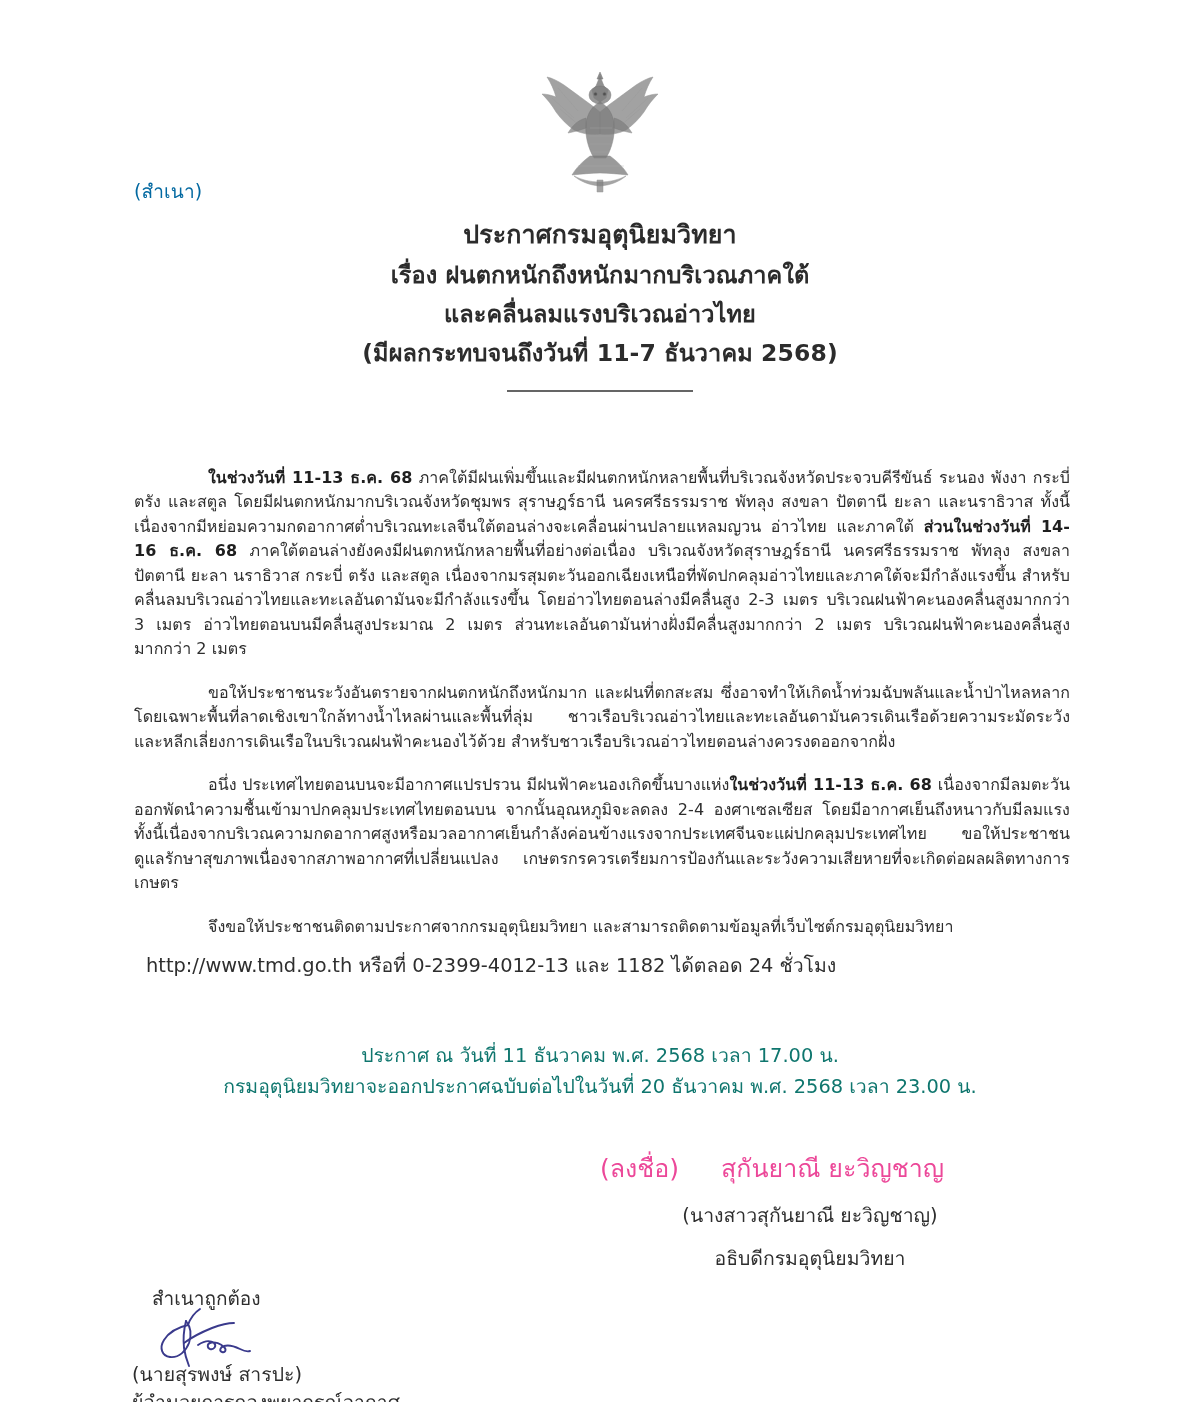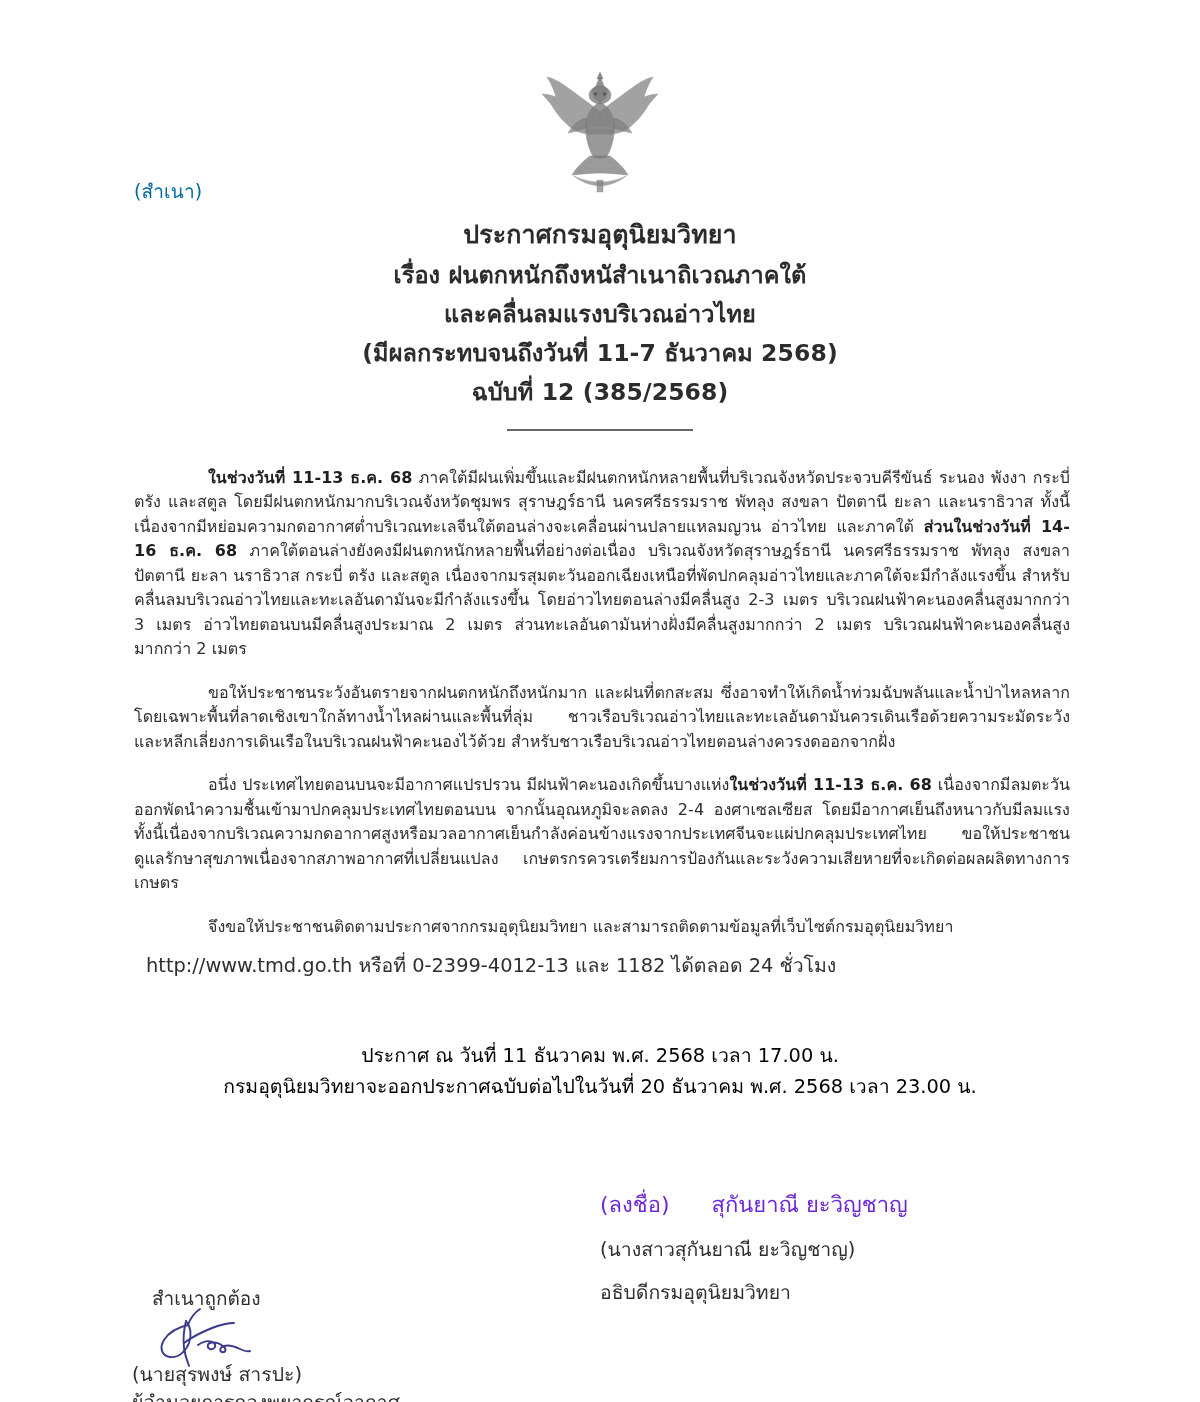--- a/index.html
+++ b/index.html
@@ -108,41 +108,40 @@
   .issued {
     position: absolute;
     left: 0;
     right: 0;
     top: 1040px;
     text-align: center;
   }
   .issued div {
     font-size: 19.4px;
     line-height: 1.62;
-    color: #000000;
+    color: #0f766e;
   }
 
   
   .sig-block {
     position: absolute;
     left: 600px;
     top: 1148px;
     width: 420px;
     text-align: left;
   }
   .sig-line1 {
-    font-size: 22px;
-    color: #6d28d9;
+    font-size: 25px;
+    color: #ec4899;
     white-space: pre;
-    margin-top: 39px;
   }
   .sig-line2, .sig-line3 {
     font-size: 19.4px;
     color: #2e2e2e;
-    text-align: left;
+    text-align: center;
     margin-top: 12px;
   }
   .sig-line3 { margin-top: 12px; }
 
   
   .cert-block {
     position: absolute;
     left: 132px;
     top: 1283px;
     width: 420px;
@@ -209,24 +208,23 @@
             <path d="M56 76 H78"></path>
             <path d="M58 84 H76"></path>
           <path d="M44 98 H90"></path>
         </g>
       </g>
     </svg>
   </div>
 
   <div class="header">
     <div class="h-line">ประกาศกรมอุตุนิยมวิทยา</div>
-    <div class="h-line sub">เรื่อง ฝนตกหนักถึงหนัสำเนาถิเวณภาคใต้</div>
+    <div class="h-line sub">เรื่อง ฝนตกหนักถึงหนักมากบริเวณภาคใต้</div>
     <div class="h-line sub">และคลื่นลมแรงบริเวณอ่าวไทย</div>
     <div class="h-line sub">(มีผลกระทบจนถึงวันที่ 11-7 ธันวาคม 2568)</div>
-    <div class="h-line sub">ฉบับที่ 12 (385/2568)</div>
     <div class="rule"></div>
   </div>
 
   <div class="body">
 
     <p class="para indent"><b>ในช่วงวันที่ 11-13 ธ.ค. 68</b><span> ภาคใต้มีฝนเพิ่มขึ้นและมีฝนตกหนักหลายพื้นที่บริเวณจังหวัดประจวบคีรีขันธ์ ระนอง พังงา กระบี่ ตรัง และสตูล โดยมีฝนตกหนักมากบริเวณจังหวัดชุมพร สุราษฎร์ธานี นครศรีธรรมราช พัทลุง สงขลา ปัตตานี ยะลา และนราธิวาส ทั้งนี้เนื่องจากมีหย่อมความกดอากาศต่ำบริเวณทะเลจีนใต้ตอนล่างจะเคลื่อนผ่านปลายแหลมญวน อ่าวไทย และภาคใต้ </span><b>ส่วนในช่วงวันที่ 14-16 ธ.ค. 68</b><span> ภาคใต้ตอนล่างยังคงมีฝนตกหนักหลายพื้นที่อย่างต่อเนื่อง บริเวณจังหวัดสุราษฎร์ธานี นครศรีธรรมราช พัทลุง สงขลา ปัตตานี ยะลา นราธิวาส กระบี่ ตรัง และสตูล เนื่องจากมรสุมตะวันออกเฉียงเหนือที่พัดปกคลุมอ่าวไทยและภาคใต้จะมีกำลังแรงขึ้น สำหรับคลื่นลมบริเวณอ่าวไทยและทะเลอันดามันจะมีกำลังแรงขึ้น โดยอ่าวไทยตอนล่างมีคลื่นสูง 2-3 เมตร บริเวณฝนฟ้าคะนองคลื่นสูงมากกว่า 3 เมตร อ่าวไทยตอนบนมีคลื่นสูงประมาณ 2 เมตร ส่วนทะเลอันดามันห่างฝั่งมีคลื่นสูงมากกว่า 2 เมตร บริเวณฝนฟ้าคะนองคลื่นสูงมากกว่า 2 เมตร</span></p>
 
     <p class="para indent"><span>ขอให้ประชาชนระวังอันตรายจากฝนตกหนักถึงหนักมาก และฝนที่ตกสะสม ซึ่งอาจทำให้เกิดน้ำท่วมฉับพลันและน้ำป่าไหลหลาก โดยเฉพาะพื้นที่ลาดเชิงเขาใกล้ทางน้ำไหลผ่านและพื้นที่ลุ่ม ชาวเรือบริเวณอ่าวไทยและทะเลอันดามันควรเดินเรือด้วยความระมัดระวัง และหลีกเลี่ยงการเดินเรือในบริเวณฝนฟ้าคะนองไว้ด้วย สำหรับชาวเรือบริเวณอ่าวไทยตอนล่างควรงดออกจากฝั่ง</span></p>
 
     <p class="para indent"><span>อนึ่ง ประเทศไทยตอนบนจะมีอากาศแปรปรวน มีฝนฟ้าคะนองเกิดขึ้นบางแห่ง</span><b>ในช่วงวันที่ 11-13 ธ.ค. 68</b><span> เนื่องจากมีลมตะวันออกพัดนำความชื้นเข้ามาปกคลุมประเทศไทยตอนบน จากนั้นอุณหภูมิจะลดลง 2-4 องศาเซลเซียส โดยมีอากาศเย็นถึงหนาวกับมีลมแรง ทั้งนี้เนื่องจากบริเวณความกดอากาศสูงหรือมวลอากาศเย็นกำลังค่อนข้างแรงจากประเทศจีนจะแผ่ปกคลุมประเทศไทย ขอให้ประชาชนดูแลรักษาสุขภาพเนื่องจากสภาพอากาศที่เปลี่ยนแปลง เกษตรกรควรเตรียมการป้องกันและระวังความเสียหายที่จะเกิดต่อผลผลิตทางการเกษตร</span></p>

